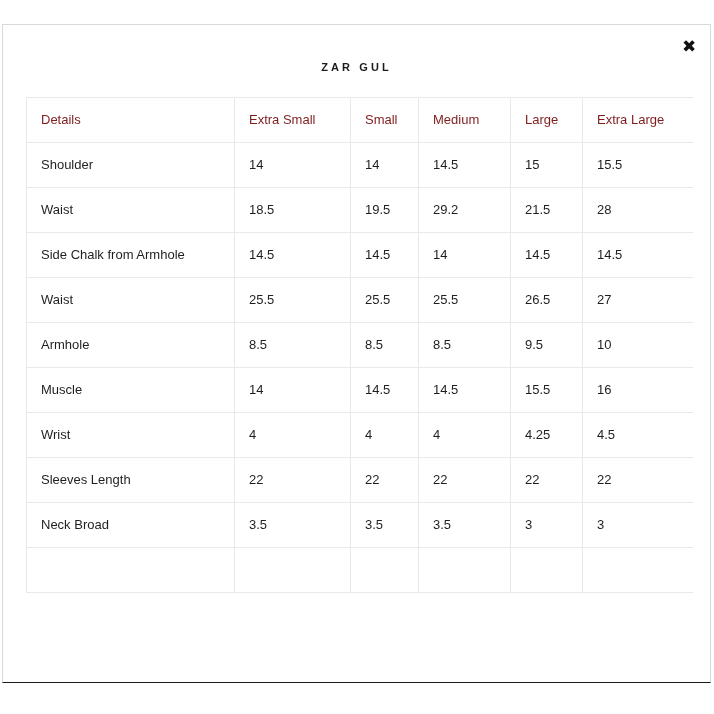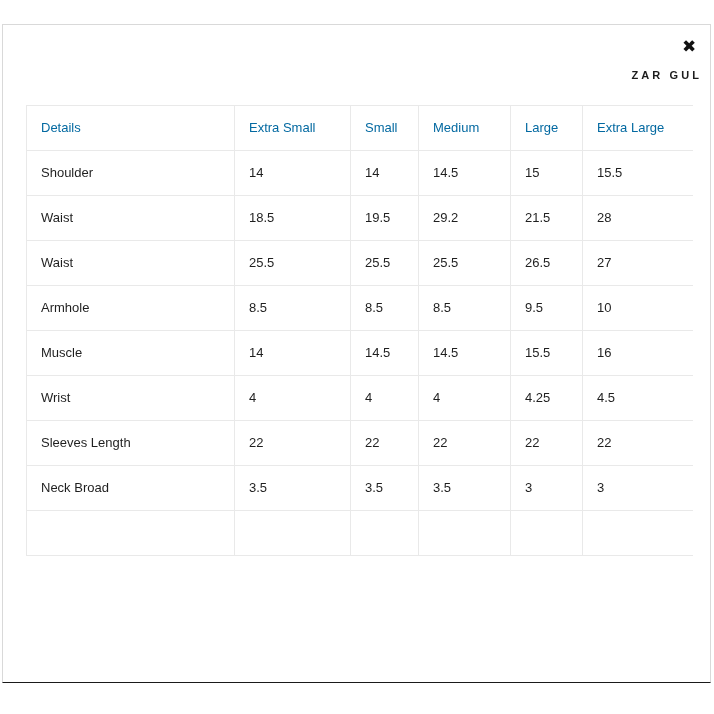--- a/index.html
+++ b/index.html
@@ -45,23 +45,23 @@
     cursor: pointer;
     color: #111111;
     font-size: 17px;
     line-height: 1;
     font-weight: 700;
     font-family: "DejaVu Sans", sans-serif;
     user-select: none;
   }
 
   .brand-title {
-    margin: 8px;
+    margin: 0;
     padding-top: 36px;
-    text-align: right;
+    text-align: center;
     font-size: 11px;
     font-weight: 700;
     letter-spacing: 3.1px;
     color: #1c1c1c;
     font-family: "Liberation Sans", sans-serif;
   }
 
   
   .table-wrap {
     margin: 24px 17px 0 23px;
@@ -94,21 +94,21 @@
     color: #1f1f1f;
     line-height: 1.2;
     white-space: nowrap;
     overflow: hidden;
     box-sizing: border-box;
     font-family: "Liberation Sans", sans-serif;
   }
 
   table.size-chart thead th {
     font-weight: 400;
-    color: #0369a1;
+    color: #7f1d1d;
   }
 
   
   table.size-chart tr.partial-row td {
     height: 45px;
   }
 </style>
 </head>
 <body>
 
@@ -149,20 +149,28 @@
           </tr>
           <tr>
             <td>Waist</td>
             <td>18.5</td>
             <td>19.5</td>
             <td>29.2</td>
             <td>21.5</td>
             <td>28</td>
           </tr>
           <tr>
+            <td>Side Chalk from Armhole</td>
+            <td>14.5</td>
+            <td>14.5</td>
+            <td>14</td>
+            <td>14.5</td>
+            <td>14.5</td>
+          </tr>
+          <tr>
             <td>Waist</td>
             <td>25.5</td>
             <td>25.5</td>
             <td>25.5</td>
             <td>26.5</td>
             <td>27</td>
           </tr>
           <tr>
             <td>Armhole</td>
             <td>8.5</td>

